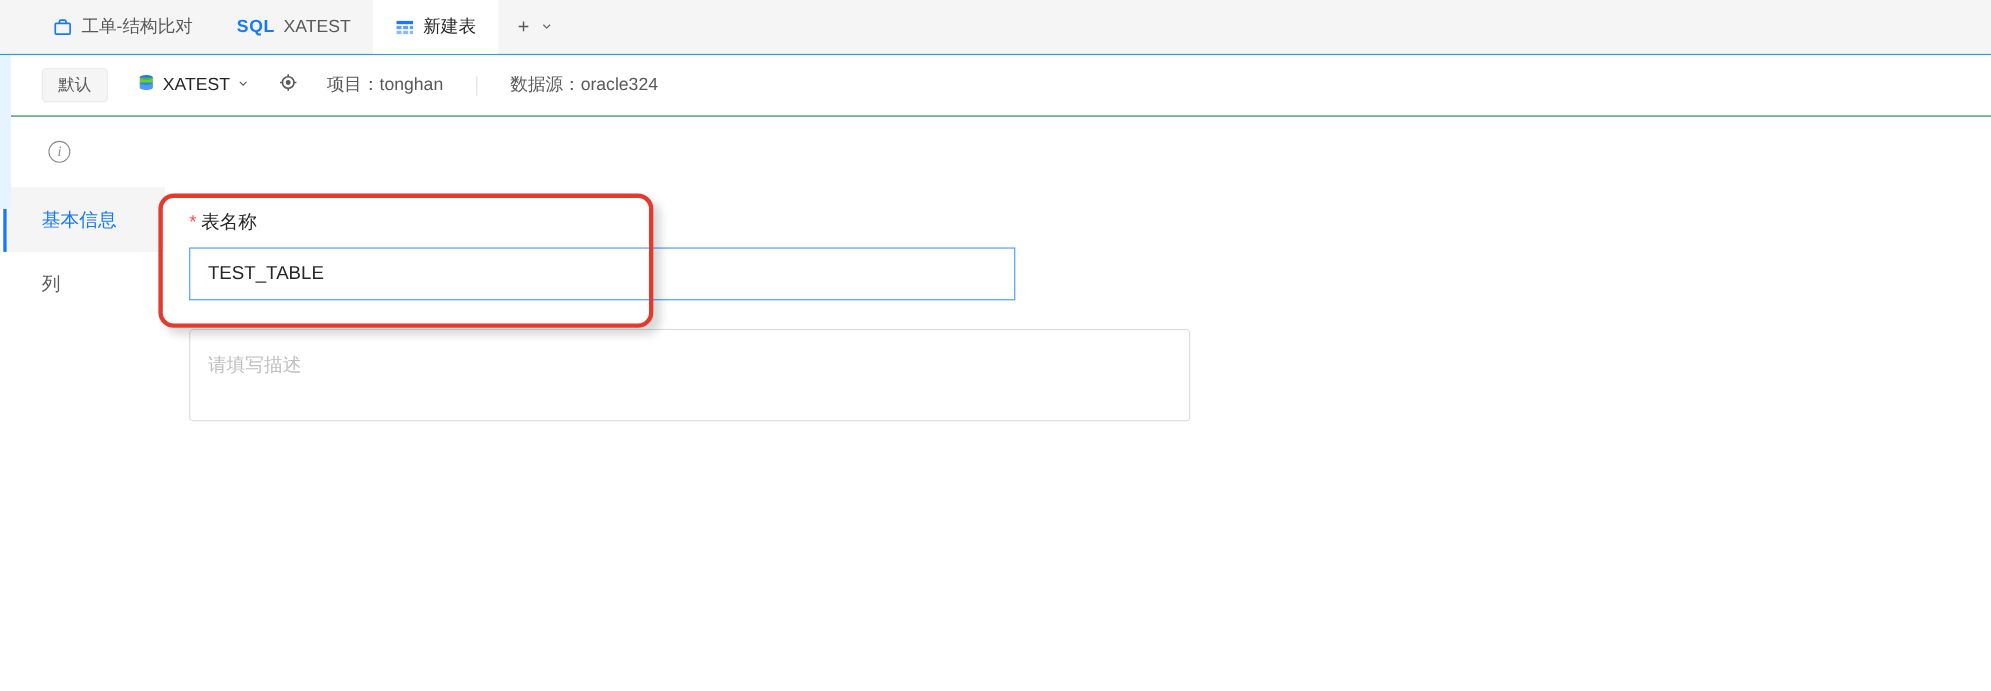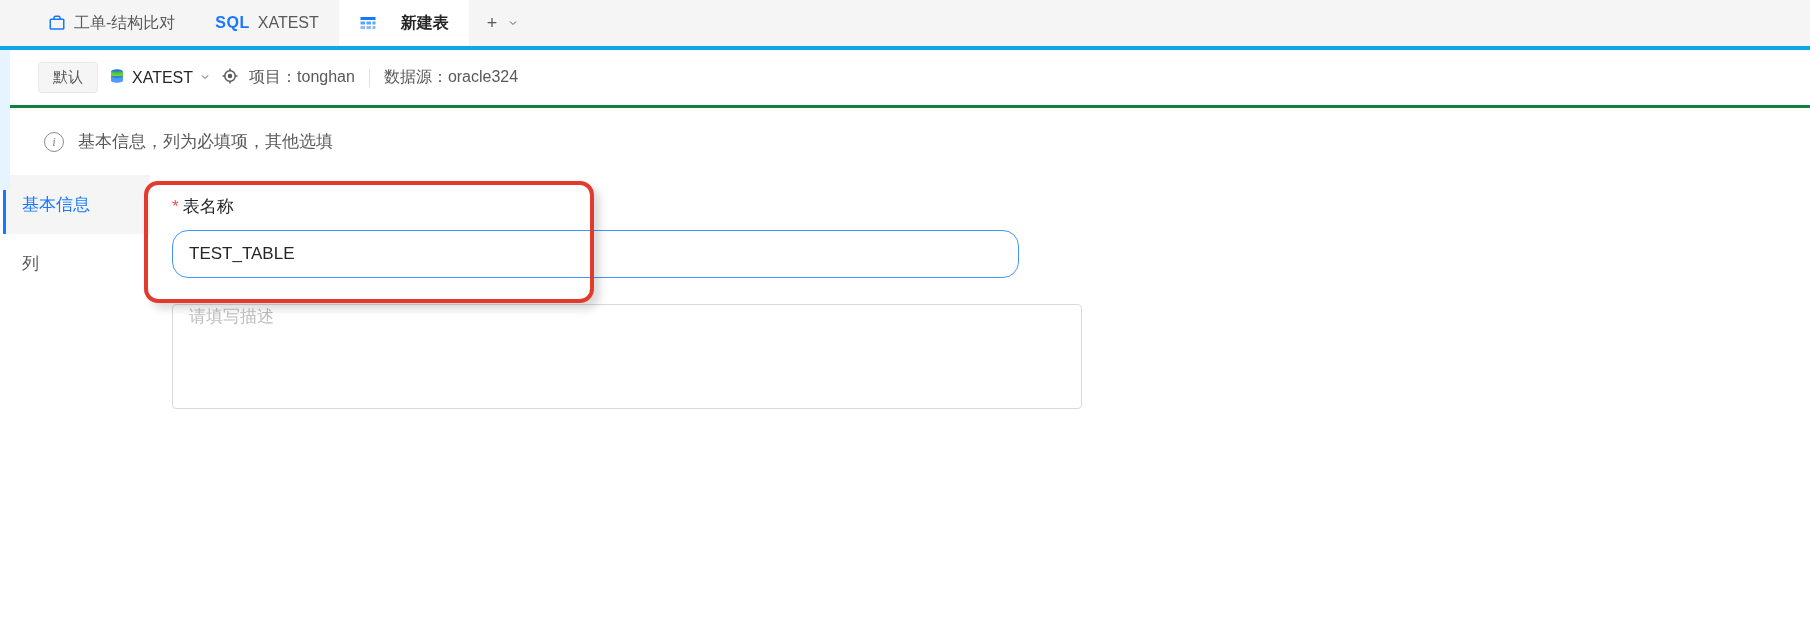--- a/index.html
+++ b/index.html
@@ -12,21 +12,21 @@
       height: 628px;
       overflow: hidden;
     }
 
     
     .tabbar {
       display: flex;
       align-items: center;
       height: 50px;
       background: #f5f5f5;
-      border-bottom: 4px solid #0ea5e9;
+      border-bottom: 1px solid #0ea5e9;
       padding-left: 28px;
     }
     .tab {
       display: flex;
       align-items: center;
       gap: 8px;
       padding: 0 20px;
       height: 100%;
       font-size: 16px;
       color: #595959;
@@ -45,23 +45,23 @@
       padding: 0 18px;
       font-size: 18px;
       color: #595959;
       cursor: pointer;
     }
 
     
     .contextbar {
       display: flex;
       align-items: center;
-      gap: 10px;
+      gap: 26px;
       padding: 12px 38px;
-      border-bottom: 3px solid #15803d;
+      border-bottom: 1px solid #15803d;
       font-size: 16px;
       color: #595959;
     }
     .ctx-default-btn {
       background: #f5f5f5;
       border: 1px solid #e8e8e8;
       border-radius: 4px;
       padding: 5px 14px;
       font-size: 15px;
       color: #595959;
@@ -109,21 +109,21 @@
     }
     .side-strip {
       position: absolute;
       left: 0;
       top: 50px;
       width: 10px;
       height: 140px;
       background: #e6f4ff;
     }
     .side-item {
-      padding: 18px 16px;
+      padding: 18px 32px;
       font-size: 17px;
       color: #595959;
       cursor: pointer;
       border-left: 3px solid transparent;
     }
     .side-item.active {
       background: #f5f5f5;
       color: #1677ff;
       border-left: 3px solid #1677ff;
     }
@@ -145,35 +145,35 @@
       font-size: 17px;
       color: #262626;
       margin-bottom: 12px;
       display: flex;
       align-items: center;
       gap: 4px;
     }
     .req { color: #ff4d4f; }
     .optional { color: #bfbfbf; }
     .text-input {
-      width: 847px;
+      width: 751px;
       height: 48px;
       border: 1.5px solid #4096ff;
-      border-radius: 16px;
+      border-radius: 0;
       padding: 0 16px;
       font-size: 17px;
       color: #262626;
       outline: none;
     }
     .textarea-input {
       width: 910px;
-      height: 105px;
+      height: 84px;
       border: 1px solid #d9d9d9;
       border-radius: 4px;
-      padding: 0 16px;
+      padding: 20px 16px;
       font-size: 17px;
       color: #262626;
       outline: none;
       resize: none;
       font-family: Liberation Mono, monospace;
     }
     .textarea-input::placeholder { color: #bfbfbf; }
   </style>
 </head>
 <body>
@@ -199,21 +199,21 @@
       <svg width="18" height="18" viewBox="0 0 24 24" fill="#1677ff">
         <rect x="2" y="4" width="20" height="4"></rect>
           <rect x="2" y="10" width="6" height="4" opacity="0.7"></rect>
           <rect x="10" y="10" width="6" height="4" opacity="0.7"></rect>
           <rect x="18" y="10" width="4" height="4" opacity="0.7"></rect>
           <rect x="2" y="16" width="6" height="4" opacity="0.5"></rect>
           <rect x="10" y="16" width="6" height="4" opacity="0.5"></rect>
           <rect x="18" y="16" width="4" height="4" opacity="0.5"></rect>
       </svg>
     </span>
-    <span style="font-weight:700;margin-left:16px;">新建表</span>
+    <span style="font-weight:400;">新建表</span>
   </div>
   <div class="tab-add">
     <span>+</span>
     <span>
       <svg width="12" height="12" viewBox="0 0 24 24" fill="none" stroke="#595959" stroke-width="2">
           <polyline points="6 9 12 15 18 9"></polyline>
         </svg>
     </span>
   </div>
 </div>
@@ -249,21 +249,20 @@
     <span>项目：</span><span>tonghan</span>
   </span>
   <div class="ctx-divider"></div>
   <span>
     <span>数据源：</span><span>oracle324</span>
   </span>
 </div>
 
 <div class="info-banner">
   <span class="icon">i</span>
-  <span>基本信息，列为必填项，其他选填</span>
 </div>
 
 <div class="main">
   <div class="sidebar">
     <div class="side-item active">
       <span>基本信息</span>
     </div>
     <div class="side-item">
       <span>列</span>
     </div>

